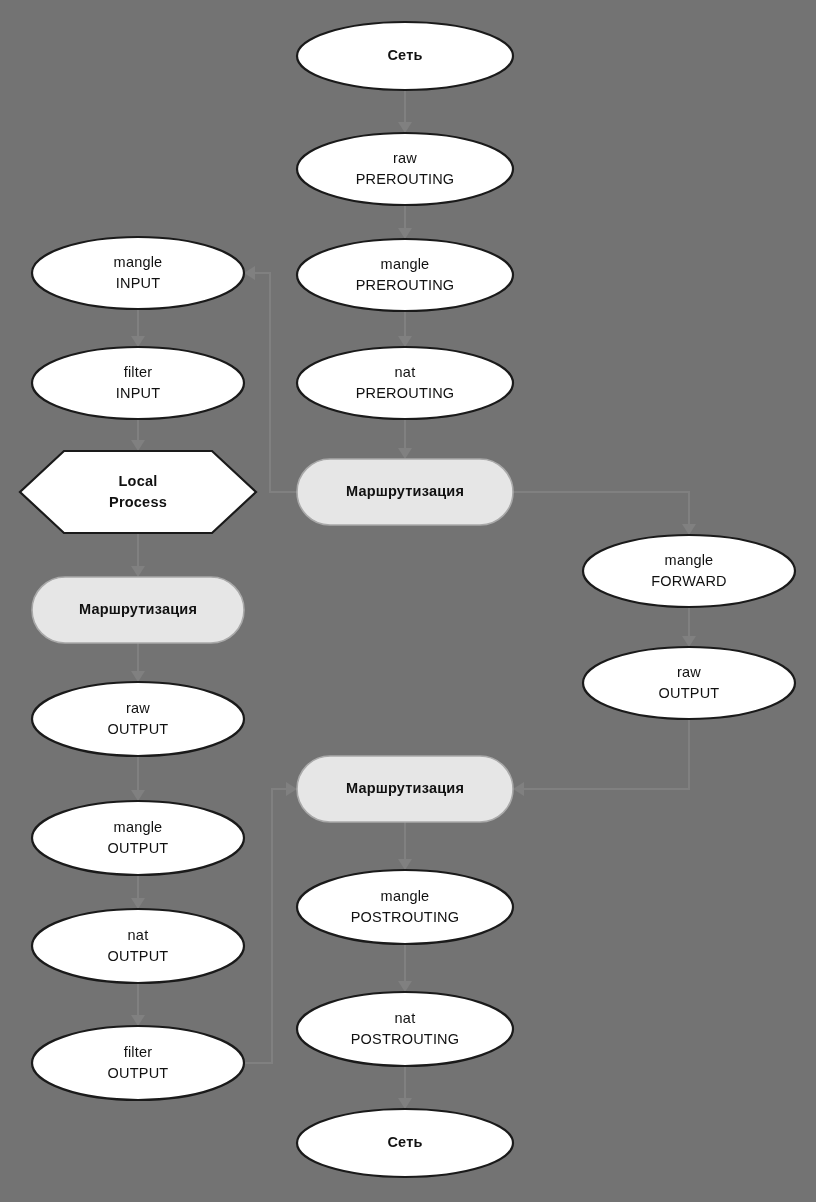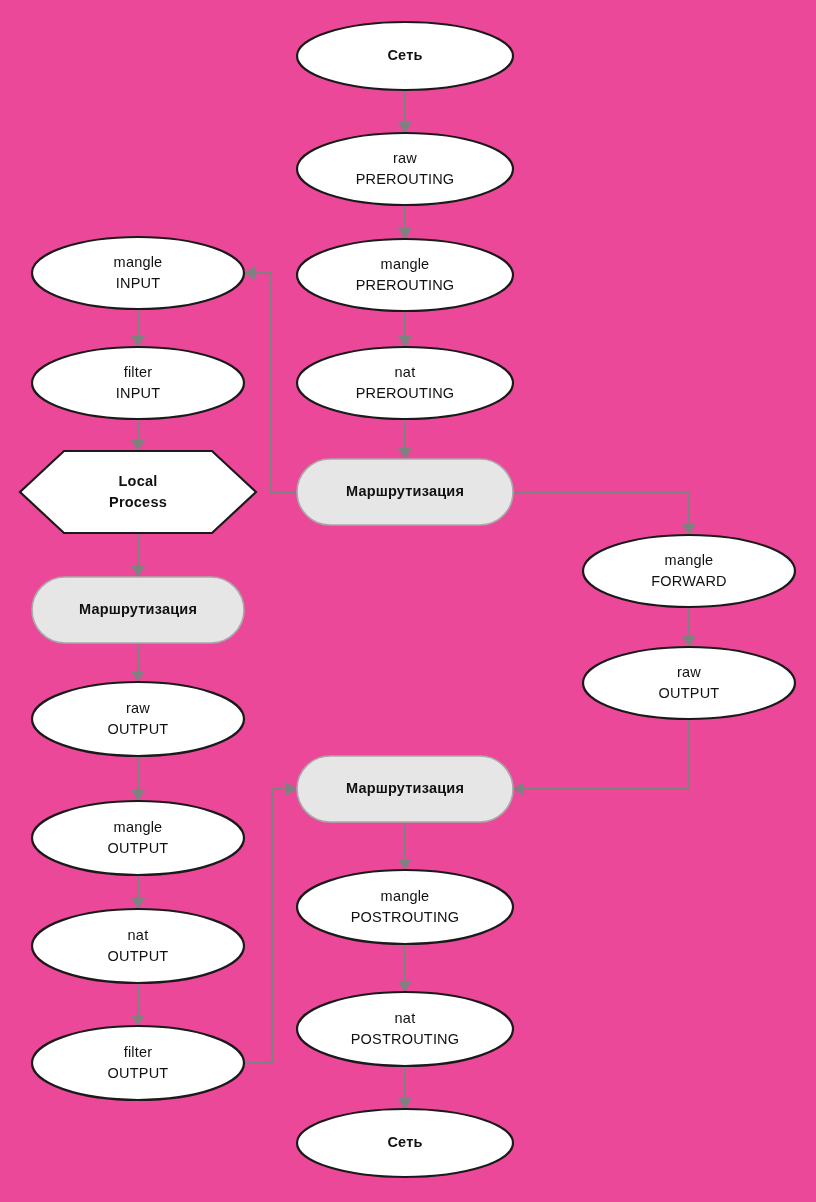--- a/index.html
+++ b/index.html
@@ -10,21 +10,21 @@
   body {
     width: 816px;
     height: 1202px;
     font-family: "Liberation Sans", sans-serif;
     overflow: hidden;
   }
   #canvas {
     position: relative;
     width: 816px;
     height: 1202px;
-    background: #ec4899;
+    background: #737373;
   }
   svg.diagram {
     display: block;
     width: 816px;
     height: 1202px;
   }
   .node-ellipse {
     fill: #ffffff;
     stroke: #1a1a1a;
     stroke-width: 2.2;

